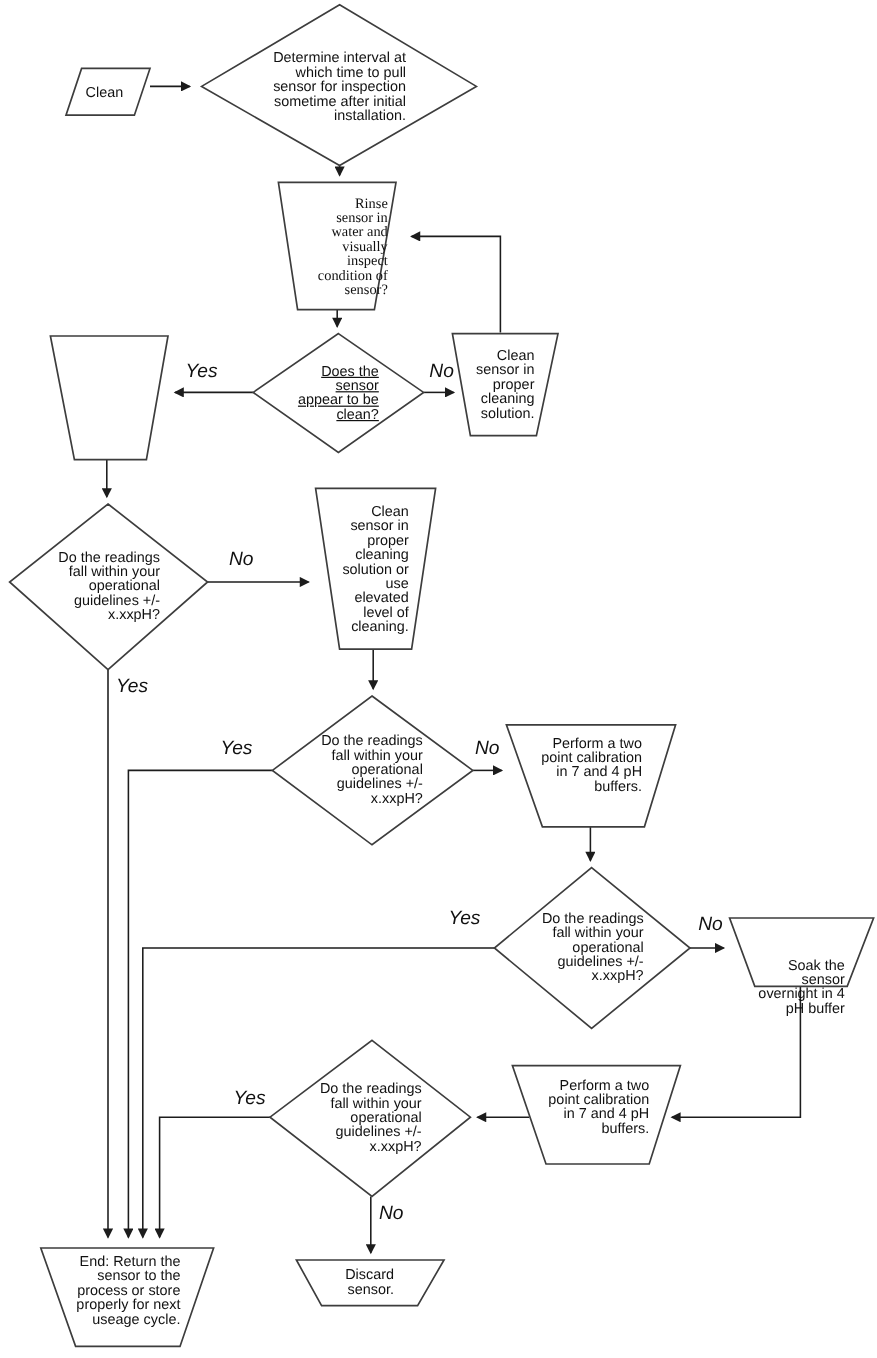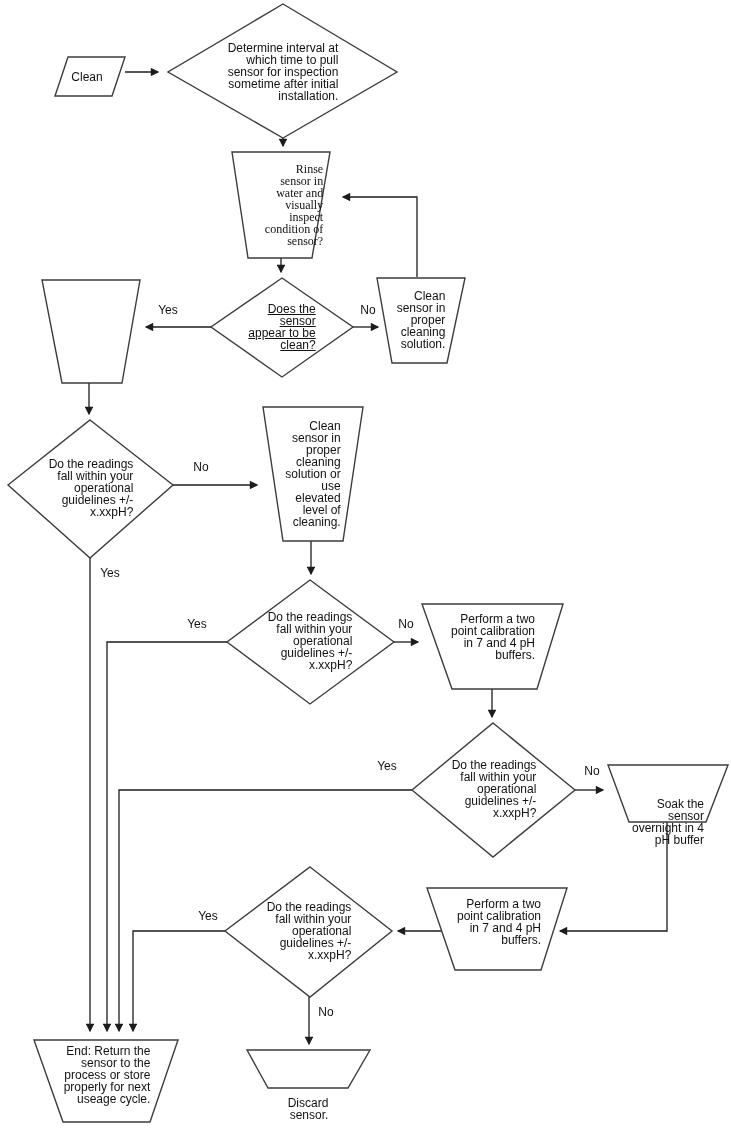--- a/index.html
+++ b/index.html
@@ -20,25 +20,26 @@
     text-align: right;
     font-size: 12px;
     line-height: 12px;
     color: #111111;
     width: max-content;
     pointer-events: none;
   }
   .edge-label {
     position: absolute;
     transform: translate(-50%, -50%);
-    font-size: 12px;
+    font-size: 16px;
     line-height: 12px;
     color: #111111;
     width: max-content;
     pointer-events: none;
+    font-style: italic;
   }
   polygon.shape { fill: #ffffff; stroke: #3d3d3d; stroke-width: 1.4; }
   path.connector { fill: none; stroke: #1c1c1c; stroke-width: 1.3; }
 </style>
 </head>
 <body>
 
 <div class="canvas">
 
   <svg width="731" height="1132" viewBox="0 0 731 1132">
@@ -142,21 +143,21 @@
 pH buffer</div>
   <div class="node-label" style="left:499px; top:922px;">Perform a two
 point calibration
 in 7 and 4 pH
 buffers.</div>
   <div class="node-label" style="left:309px; top:931px;">Do the readings
 fall within your
 operational
 guidelines +/-
 x.xxpH?</div>
-  <div class="node-label" style="left:308px; top:1109px;">Discard
+  <div class="node-label" style="left:308px; top:1068px;">Discard
 sensor.</div>
   <div class="node-label" style="left:107px; top:1075px;">End:  Return the
 sensor to the
 process or store
 properly for next
 useage cycle.</div>
 
   <div class="edge-label" style="left:168px; top:310px;">Yes</div>
   <div class="edge-label" style="left:368px; top:310px;">No</div>
   <div class="edge-label" style="left:201px; top:467px;">No</div>

